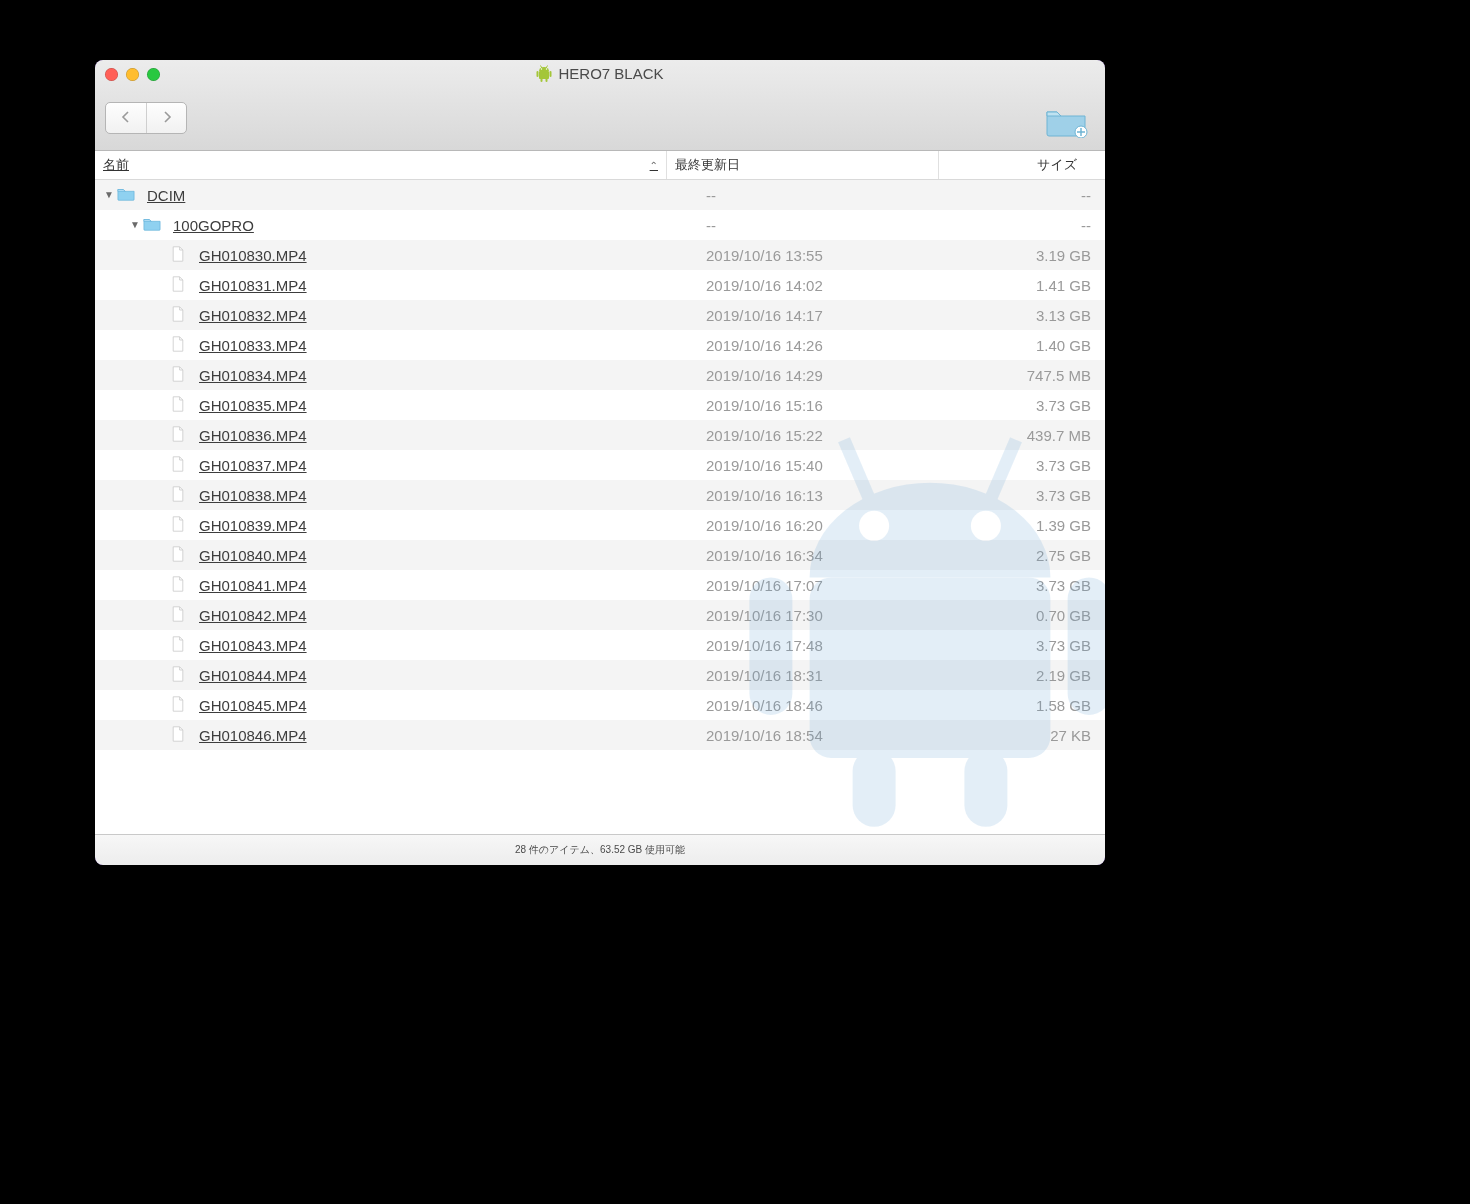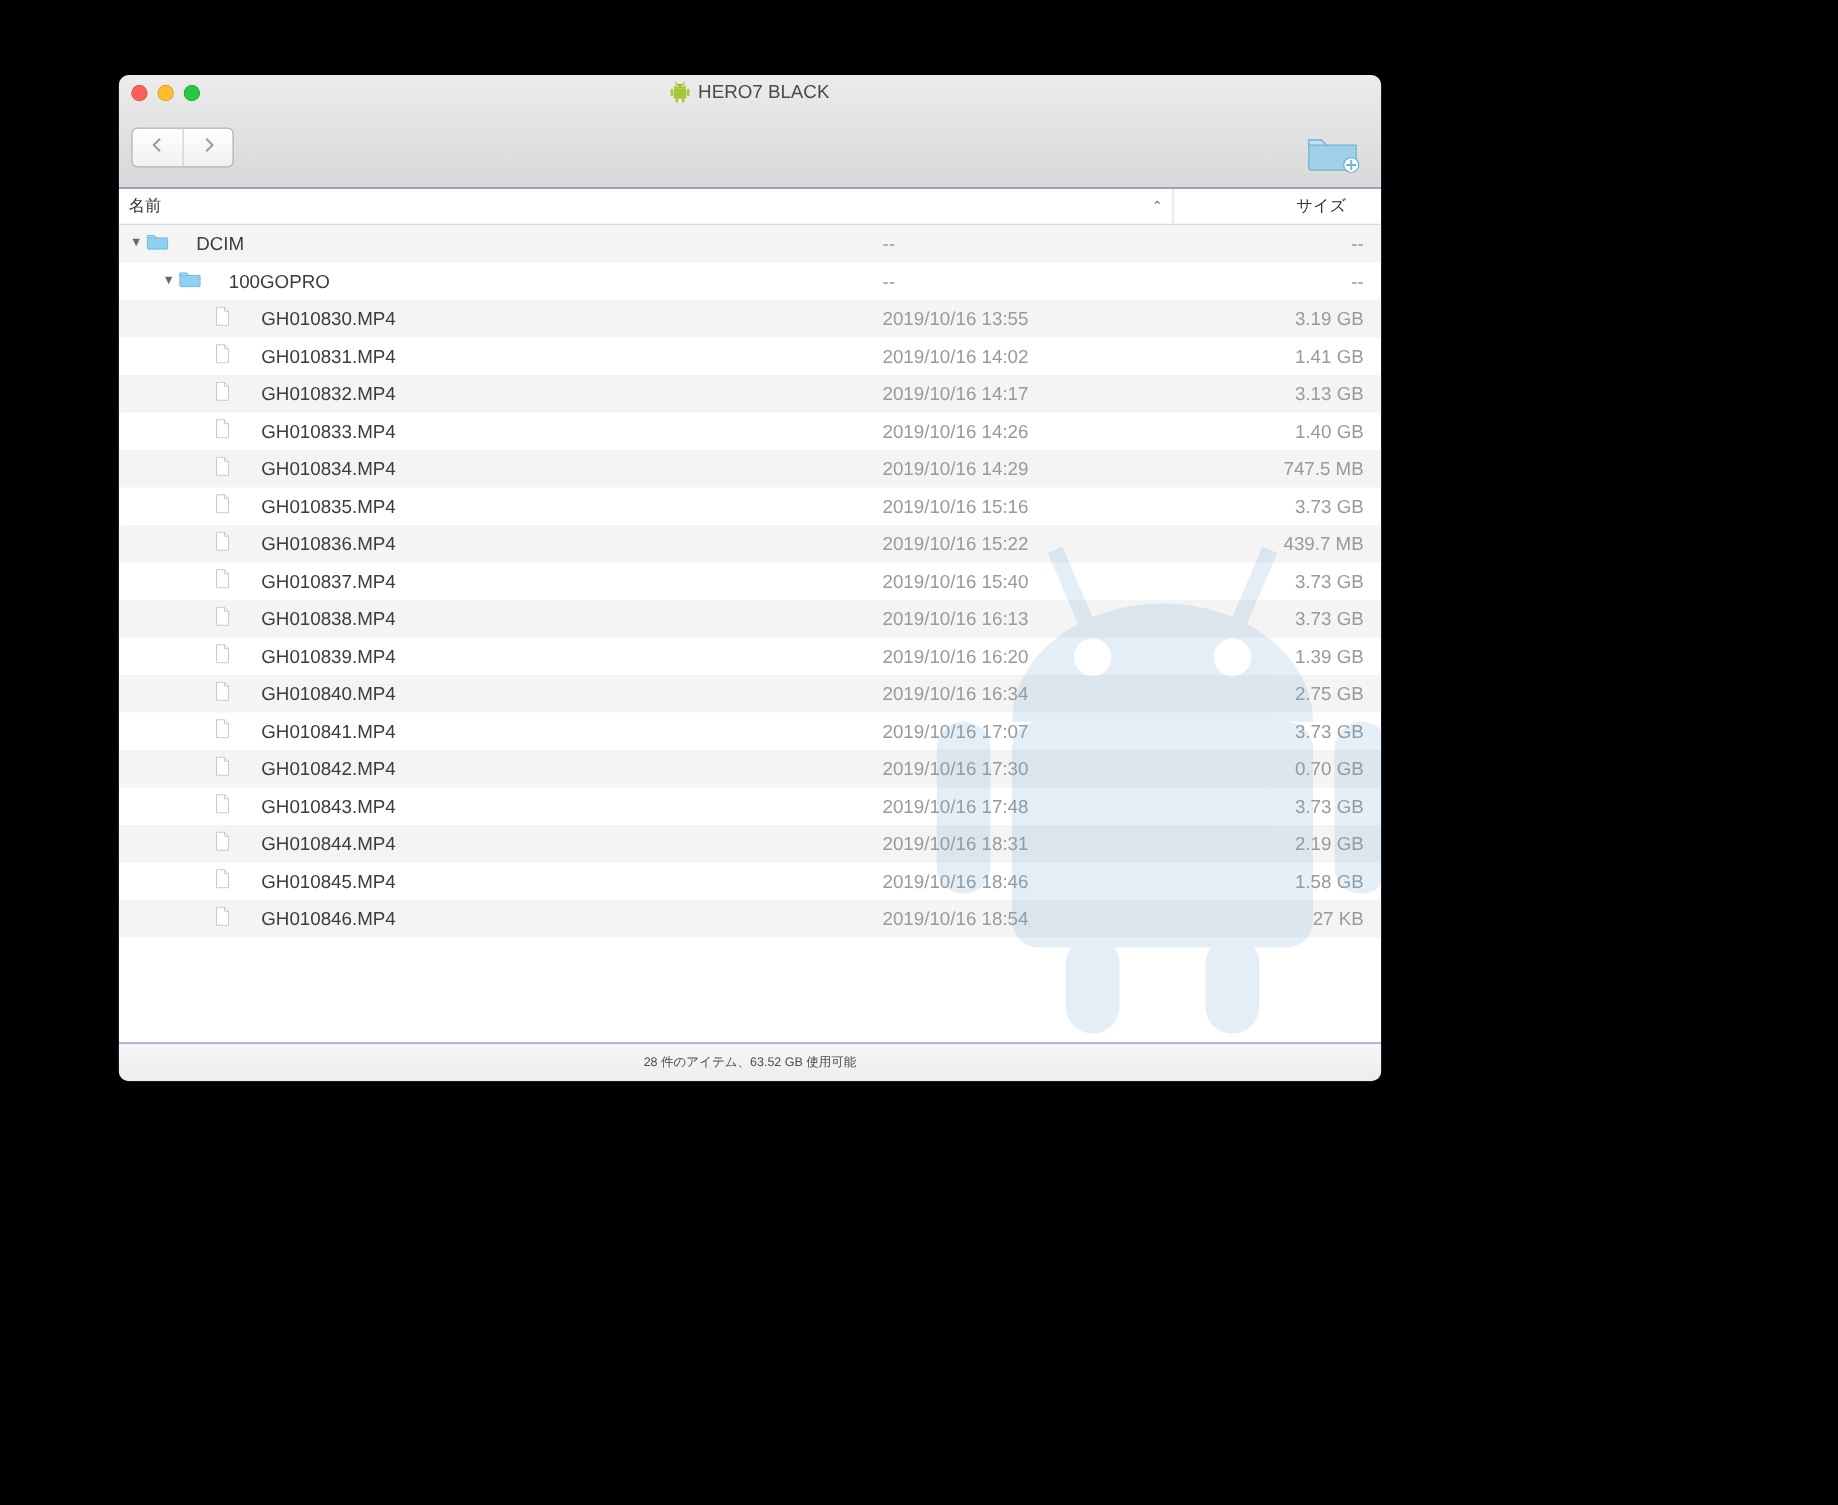--- a/index.html
+++ b/index.html
@@ -99,21 +99,21 @@
     color: #333;
     align-items: stretch;
   }
   .col-h {
     display: flex;
     align-items: center;
     padding: 0 8px;
     border-right: 1px solid #e0e0e0;
     user-select: none;
   }
-  .col-h.name   { flex: 1 1 auto; }
+  .col-h.name   { flex: 1 1 auto; text-decoration: underline; }
   .col-h.date   { width: 255px; flex-shrink: 0; }
   .col-h.size   { width: 130px; flex-shrink: 0; justify-content: flex-end; border-right: none; padding-right: 28px; }
   .col-h .sort-caret { margin-left: auto; font-size: 10px; color: #666; }
 
   .listing {
     flex: 1 1 auto;
     overflow: hidden;
     position: relative;
     background: #fff;
   }
@@ -148,21 +148,21 @@
   }
   .disclosure {
     width: 12px;
     text-align: center;
     font-size: 10px;
     color: #6a6a6a;
     margin-right: 2px;
     transform: translateY(-1px);
   }
   .indent-spacer { display: inline-block; }
-  .name-text { margin-left: 22px; }
+  .name-text { margin-left: 12px; text-decoration: underline; }
 
   .folder-icon, .file-icon {
     width: 18px; height: 16px; flex-shrink: 0;
   }
 
   .statusbar {
     height: 30px;
     flex-shrink: 0;
     background: linear-gradient(#f7f7f7,#ededed);
     border-top: 1px solid #c9c9c9;
@@ -229,20 +229,23 @@
         <path d="M38 26 L38 34 M34 30 L42 30" stroke="#6fb4d4" stroke-width="1.5"></path>
       </svg>
     </div>
   </div>
 
   <div class="columns-header">
     <div class="col-h name">
       <span>名前</span>
       <span class="sort-caret">⌃</span>
     </div>
+    <div class="col-h date">
+      <span>最終更新日</span>
+    </div>
     <div class="col-h size">
       <span>サイズ</span>
     </div>
   </div>
 
   <div class="listing" id="listing">
     <svg class="watermark" width="430" height="430" viewBox="0 0 100 100">
       <g fill="#6aa6d6">
         <rect x="22" y="38" width="56" height="42" rx="5"></rect>
         <path d="M22 38 a28 22 0 0 1 56 0 z"></path>

